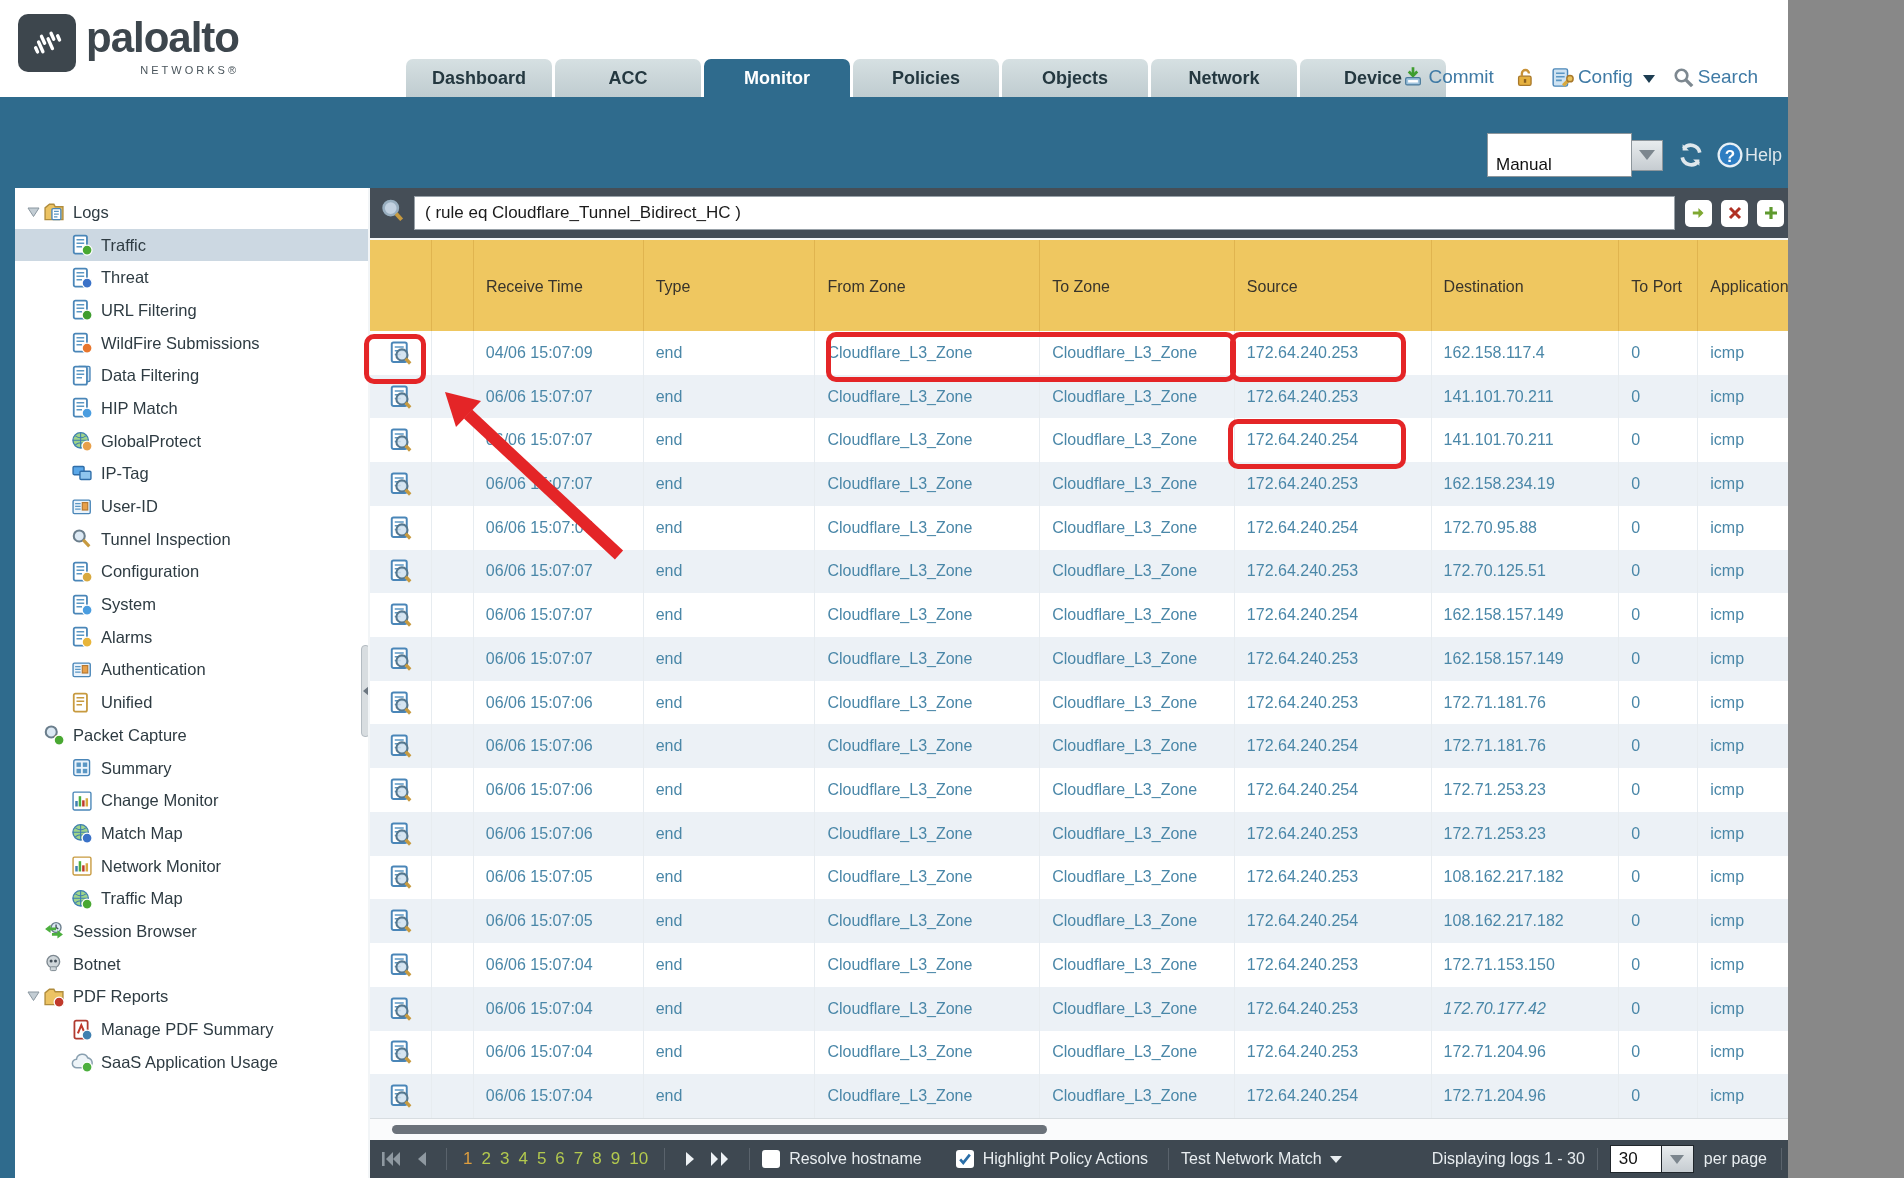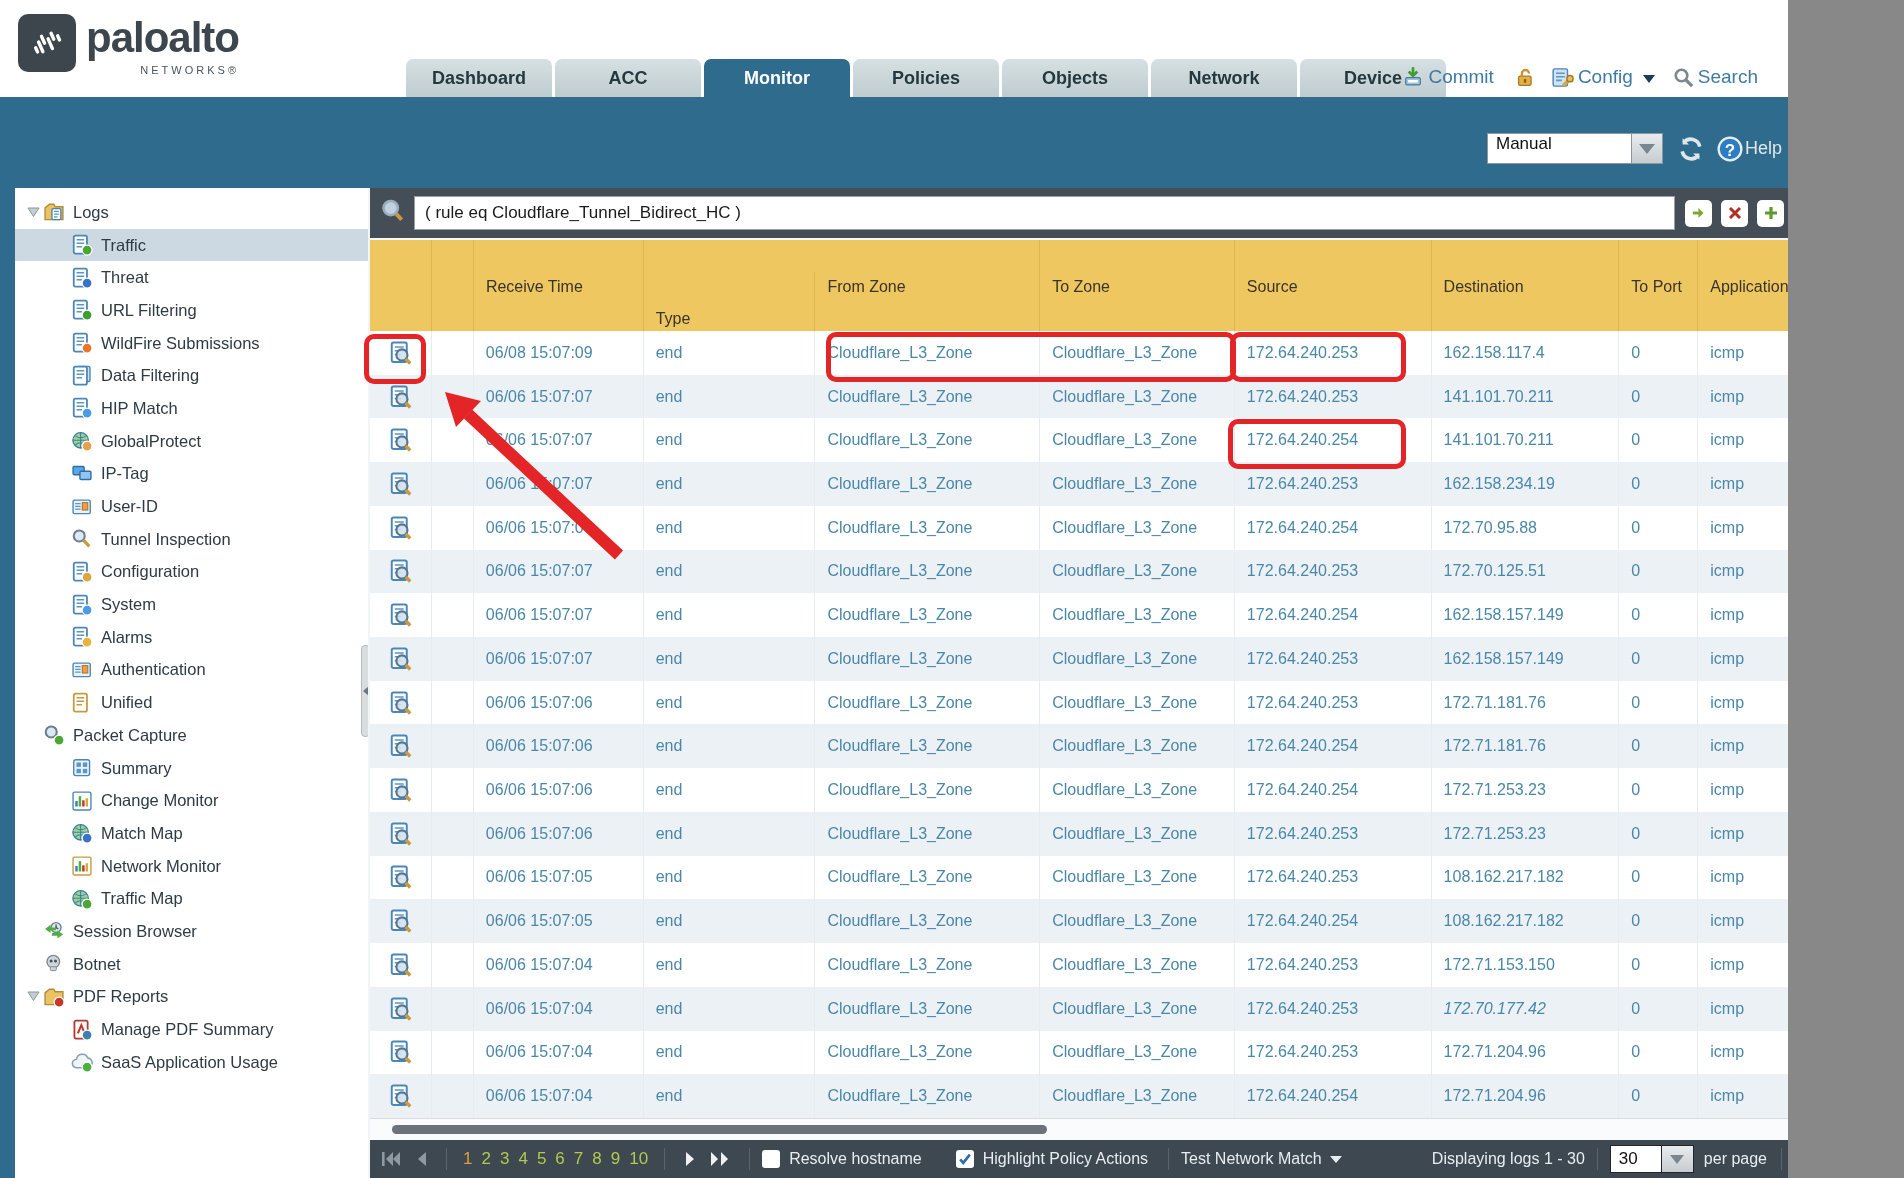--- a/index.html
+++ b/index.html
@@ -18,21 +18,21 @@
   .tab{min-width:146px;height:38px;line-height:38px;text-align:center;font-size:18px;font-weight:bold;color:#243840;background:linear-gradient(#d6e0e2,#bfccd0);border-radius:7px 7px 0 0;cursor:pointer}
   .tab.active{background:var(--teal);color:#fff}
   .top-actions{position:absolute;right:26px;top:58px;height:38px;display:flex;align-items:center;font-size:19px;color:#3f7aa5}
   .top-actions .lbl{margin:0 4px}
   .ticon{display:inline-flex;margin-left:16px}
   .caret{width:0;height:0;border-left:6px solid transparent;border-right:6px solid transparent;border-top:8px solid #1d3d52;margin:4px 2px 0 6px}
 
   
   .band{position:absolute;left:0;top:97px;width:100%;height:91px;background:var(--teal)}
   .band-controls{position:absolute;right:6px;top:36px;display:flex;align-items:center}
-  .select-box{height:31px;background:#fff;border:1px solid #8d969c;font-size:17px;color:#111;padding:0 8px;white-space:nowrap;overflow:hidden}
+  .select-box{height:31px;background:#fff;border:1px solid #8d969c;font-size:17px;color:#111;padding:21px 8px;white-space:nowrap;overflow:hidden}
   .dd-btn{width:31px;height:31px;background:linear-gradient(#e8ecee,#c6ccd1);border:1px solid #8d969c;border-left:none;display:flex;align-items:center;justify-content:center}
   .dd-btn .tri{width:0;height:0;border-left:8px solid transparent;border-right:8px solid transparent;border-top:10px solid #7c868e}
   .help-lbl{color:#dfe7ec;font-size:18px;margin-left:2px}
 
   
   .leftstrip{position:absolute;left:0;top:188px;width:15px;height:990px;background:var(--teal)}
   .sidebar{position:absolute;left:15px;top:188px;width:353px;height:990px;background:#fff;overflow:hidden;padding-top:8px}
   .side-item{height:32.7px;display:flex;align-items:center;font-size:16.5px;color:#2e3b42;cursor:pointer;white-space:nowrap}
   .side-item.selected{background:#ccd8e2}
   .exp-slot{width:20px;margin-left:8px;display:flex;justify-content:center;flex:none}
@@ -558,21 +558,21 @@
               <path d="M8 6l5 4.5M13 6l-5 4.5" stroke="#fff" stroke-width="1.3"></path>
             </svg>
           </div>
         </div>
     </div>
 
     <div class="thead" id="thead">
         <div class="th" style="width: 62px;"></div>
         <div class="th" style="width: 42px;"></div>
         <div class="th" style="width: 170px;">Receive Time</div>
-        <div class="th" style="width: 172px; margin-top: 32px;">Type</div>
+        <div class="th" style="width: 172px;">Type</div>
         <div class="th" style="width: 225px;">From Zone</div>
         <div class="th" style="width: 195px;">To Zone</div>
         <div class="th" style="width: 197px;">Source</div>
         <div class="th" style="width: 188px;">Destination</div>
         <div class="th" style="width: 79px;">To Port</div>
         <div class="th" style="width: 176px;">Application</div>
         <div class="th" style="width: 30px;">A</div>
       </div>
     <div class="tbody" id="tbody">
         <div class="tr">
@@ -580,21 +580,21 @@
             <span style="display:inline-flex;cursor:pointer">
               <svg width="24" height="24" viewBox="0 0 16 16">
                 <rect x="2.5" y="1" width="10" height="13" rx="1.2" fill="#fff" stroke="#4a86b8" stroke-width="1.3"></rect>
                 <path d="M4.5 4h6M4.5 6.5h6M4.5 9h4" stroke="#5b97c4" stroke-width="1.1"></path>
                 <circle cx="9.3" cy="9.3" r="3.7" fill="#cfe0ef" fill-opacity="0.85" stroke="#55778e" stroke-width="1.4"></circle>
                 <path d="M11.8 11.8l3 3.2" stroke="#c79a3f" stroke-width="2.2"></path>
               </svg>
             </span>
           </div>
           <div class="td" style="width: 42px;"></div>
-          <div class="td" style="width: 170px;">06/08 15:07:09</div>
+          <div class="td" style="width: 170px;">04/06 15:07:09</div>
           <div class="td" style="width: 172px;">end</div>
           <div class="td" style="width: 225px;">Cloudflare_L3_Zone</div>
           <div class="td" style="width: 195px;">Cloudflare_L3_Zone</div>
           <div class="td" style="width: 197px;">172.64.240.253</div>
           <div class="td" style="width: 188px;">162.158.117.4</div>
           <div class="td" style="width: 79px;">0</div>
           <div class="td" style="width: 176px;">icmp</div>
           <div class="td" style="width: 30px;">a</div>
         </div>
         <div class="tr">

